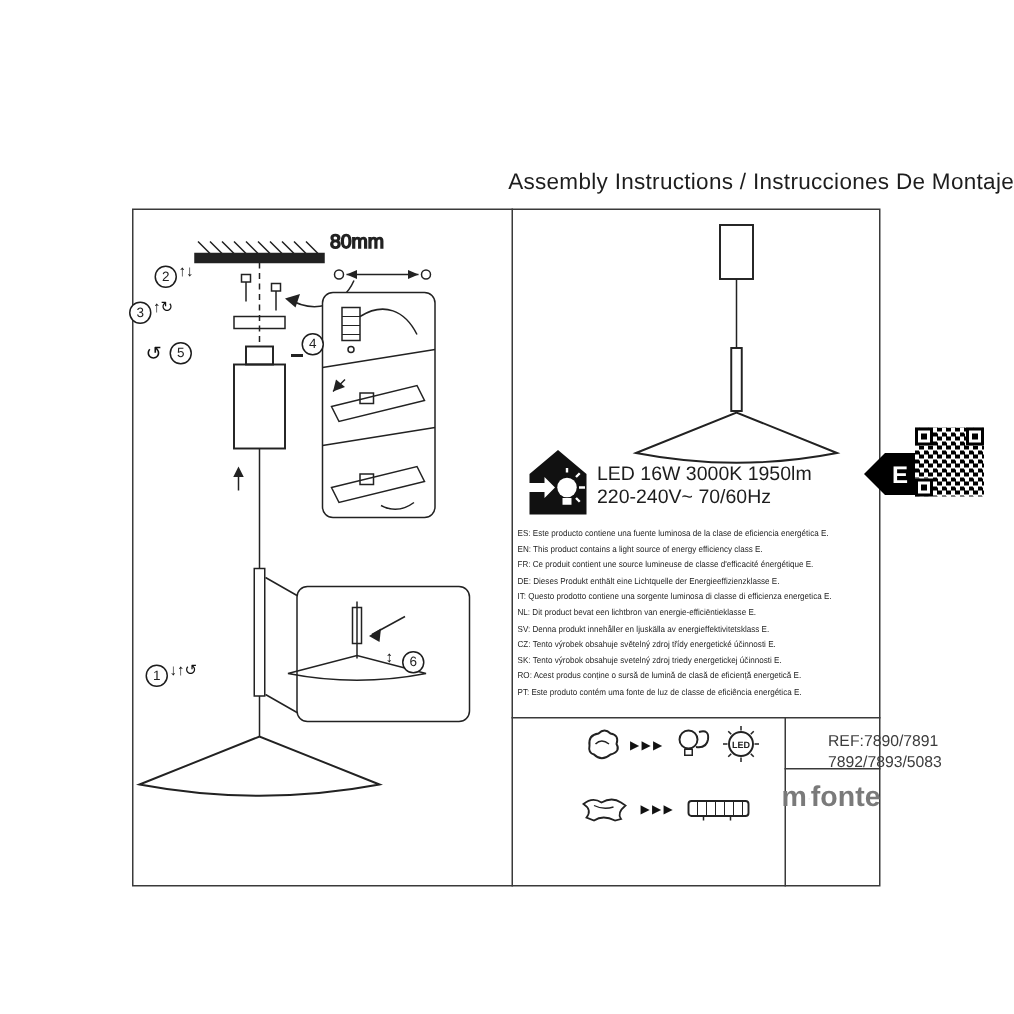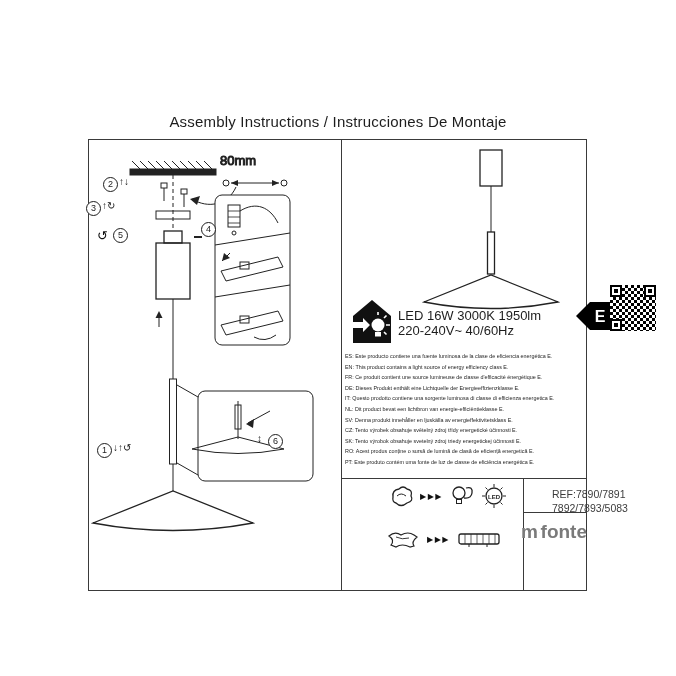--- a/index.html
+++ b/index.html
@@ -1,18 +1,18 @@
 <!DOCTYPE html>
 <html><head>
 <meta charset="utf-8">
 <style>
   html,body{margin:0;padding:0;background:#fff;}
   .page{position:relative;width:676px;height:676px;background:#ffffff;
         font-family:"Liberation Sans",sans-serif;color:#222;overflow:hidden;}
-  .title{position:absolute;top:113px;left:0;width:100%;text-align:center;
+  .title{position:absolute;top:113px;left:0;width:100%;text-align:right;
          font-size:15px;letter-spacing:.2px;color:#1d1d1d;}
   .main-box{position:absolute;left:88px;top:139px;width:499px;height:452px;
             border:1.2px solid #3a3a3a;box-sizing:border-box;}
   .divider-v{position:absolute;left:341px;top:139px;height:452px;width:0;
              border-left:1.2px solid #3a3a3a;}
   .hline-mid{position:absolute;left:341px;top:478px;width:246px;height:1.2px;background:#3a3a3a;}
   .vline-ref{position:absolute;left:523px;top:478px;width:1.2px;height:113px;background:#3a3a3a;}
   .hline-ref{position:absolute;left:523px;top:512px;width:64px;height:1.2px;background:#3a3a3a;}
   svg.abs{position:absolute;}
   .step-badge{position:absolute;width:13px;height:13px;border:1.1px solid #1d1d1d;border-radius:50%;
@@ -138,21 +138,21 @@
   <svg class="abs" style="left:351px;top:298px;" width="42" height="46" viewBox="0 0 42 46">
     <path d="M21 2 L40 18 L40 45 L2 45 L2 18 Z" fill="#111"></path>
     <polygon points="0,24 12,24 12,20 19,27 12,34 12,30 0,30" fill="#fff"></polygon>
     <circle cx="27" cy="27" r="6.5" fill="#fff"></circle>
     <rect x="24" y="34" width="6" height="4.5" fill="#fff"></rect>
     <path d="M27 17v-3M35 27h4M33 20l2.5-2.5M33 34l2.5 2.5" stroke="#fff" stroke-width="1.6"></path>
   </svg>
 
   <div class="specs">
     <div>LED 16W 3000K 1950lm</div>
-    <div>220-240V~ 40/60Hz</div>
+    <div>220-240V~ 70/60Hz</div>
   </div>
 
   <svg class="abs" style="left:574px;top:300px;z-index:2;" width="40" height="32" viewBox="0 0 40 32">
     <polygon points="40,2 16,2 2,16 16,30 40,30" fill="#000"></polygon>
     <text x="26" y="22" text-anchor="middle" font-size="16" font-weight="bold" fill="#fff">E</text>
   </svg>
 
   <div class="qr">
     <div class="qr-finder" style="left:0;top:0;">
         <div class="qr-dot"></div>

